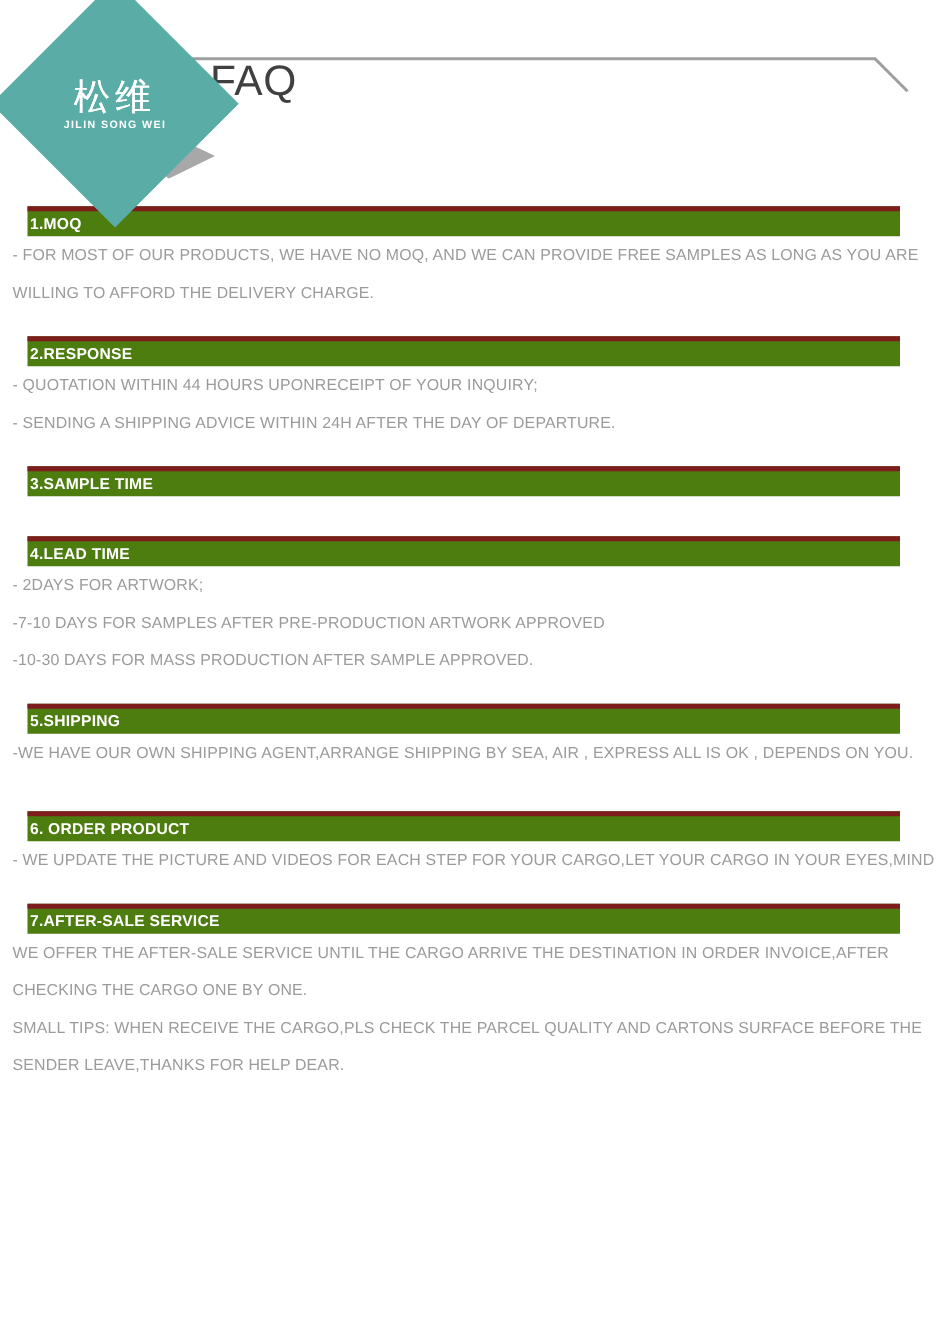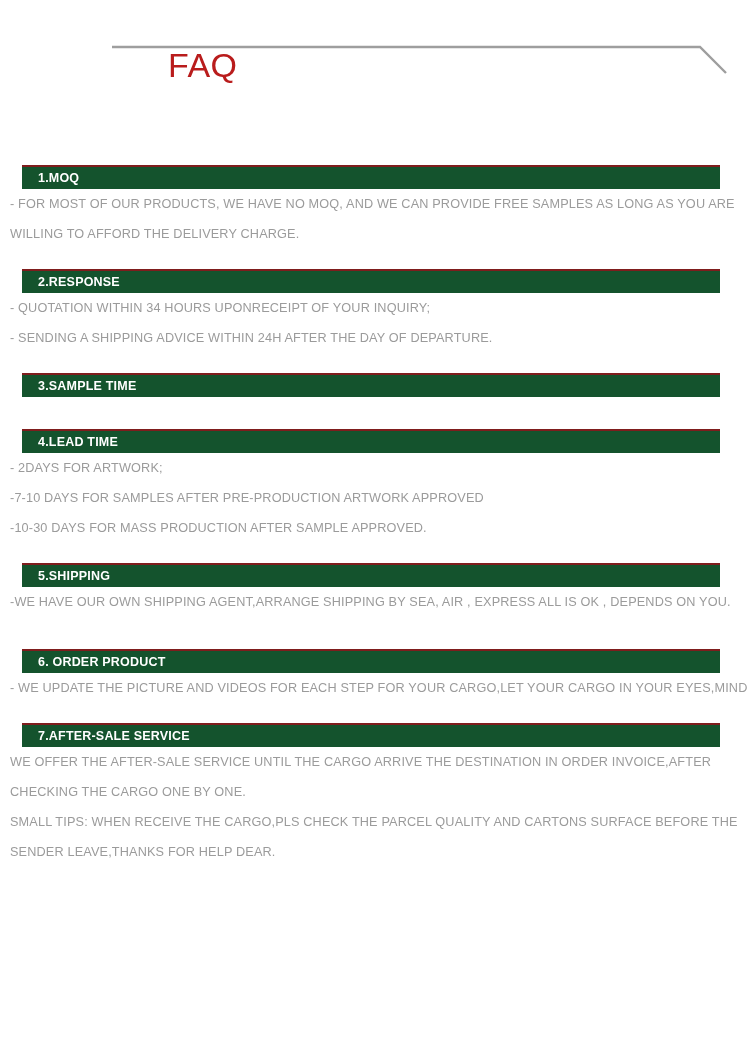--- a/index.html
+++ b/index.html
@@ -99,45 +99,45 @@
     white-space: nowrap;
   }
 
   .faq-title {
     position: absolute;
     left: 168px;
     top: 48px;
     font-family: "Liberation Sans", sans-serif;
     font-size: 34px;
     font-weight: normal;
-    color: #b91c1c;
+    color: #404040;
     letter-spacing: 0.5px;
     line-height: 1;
   }
 
   
   .sections {
     position: absolute;
     left: 0;
     top: 165px;
     width: 750px;
   }
 
   .section {
     width: 750px;
   }
 
   .sec-bar {
     margin: 0 30px 0 22px;
     height: 24px;
-    background: #14532d;
-    border-top: 2px solid #7f1d1d;
+    background: #4d7c0f;
+    border-top: 4px solid #7f1d1d;
     display: flex;
     align-items: center;
-    padding-left: 16px;
+    padding-left: 2px;
   }
 
   .sec-bar-label {
     color: #ffffff;
     font-family: "Liberation Sans", sans-serif;
     font-size: 12.5px;
     font-weight: bold;
     letter-spacing: 0.2px;
     line-height: 1;
   }
@@ -161,20 +161,28 @@
 </style>
 </head>
 <body>
 
 <div class="header">
 
   <svg class="header-rule" viewBox="0 0 638 40" width="638" height="40" aria-hidden="true">
     <polyline points="0,2 588,2 614,28" fill="none" stroke="#9e9e9e" stroke-width="2.4"></polyline>
   </svg>
 
+  <div class="logo-wrap">
+    <div class="logo-fold"></div>
+    <div class="logo-diamond"></div>
+    <div class="logo-inner">
+      <div class="logo-cn">松维</div>
+      <div class="logo-en">JILIN SONG WEI</div>
+    </div>
+  </div>
 
   <div class="faq-title">FAQ</div>
 </div>
 
 <div class="sections">
 
   <div class="section">
     <div class="sec-bar">
       <span class="sec-bar-label">1.MOQ</span>
     </div>
@@ -183,21 +191,21 @@
       <div class="sec-line">WILLING TO AFFORD THE DELIVERY CHARGE.</div>
     </div>
   </div>
   <div class="sec-gap"></div>
 
   <div class="section">
     <div class="sec-bar">
       <span class="sec-bar-label">2.RESPONSE</span>
     </div>
     <div class="sec-body">
-      <div class="sec-line">- QUOTATION WITHIN 34 HOURS UPONRECEIPT OF YOUR INQUIRY;</div>
+      <div class="sec-line">- QUOTATION WITHIN 44 HOURS UPONRECEIPT OF YOUR INQUIRY;</div>
       <div class="sec-line">- SENDING A SHIPPING ADVICE WITHIN 24H AFTER THE DAY OF DEPARTURE.</div>
     </div>
   </div>
   <div class="sec-gap"></div>
 
   <div class="section">
     <div class="sec-bar">
       <span class="sec-bar-label">3.SAMPLE TIME</span>
     </div>
   </div>

